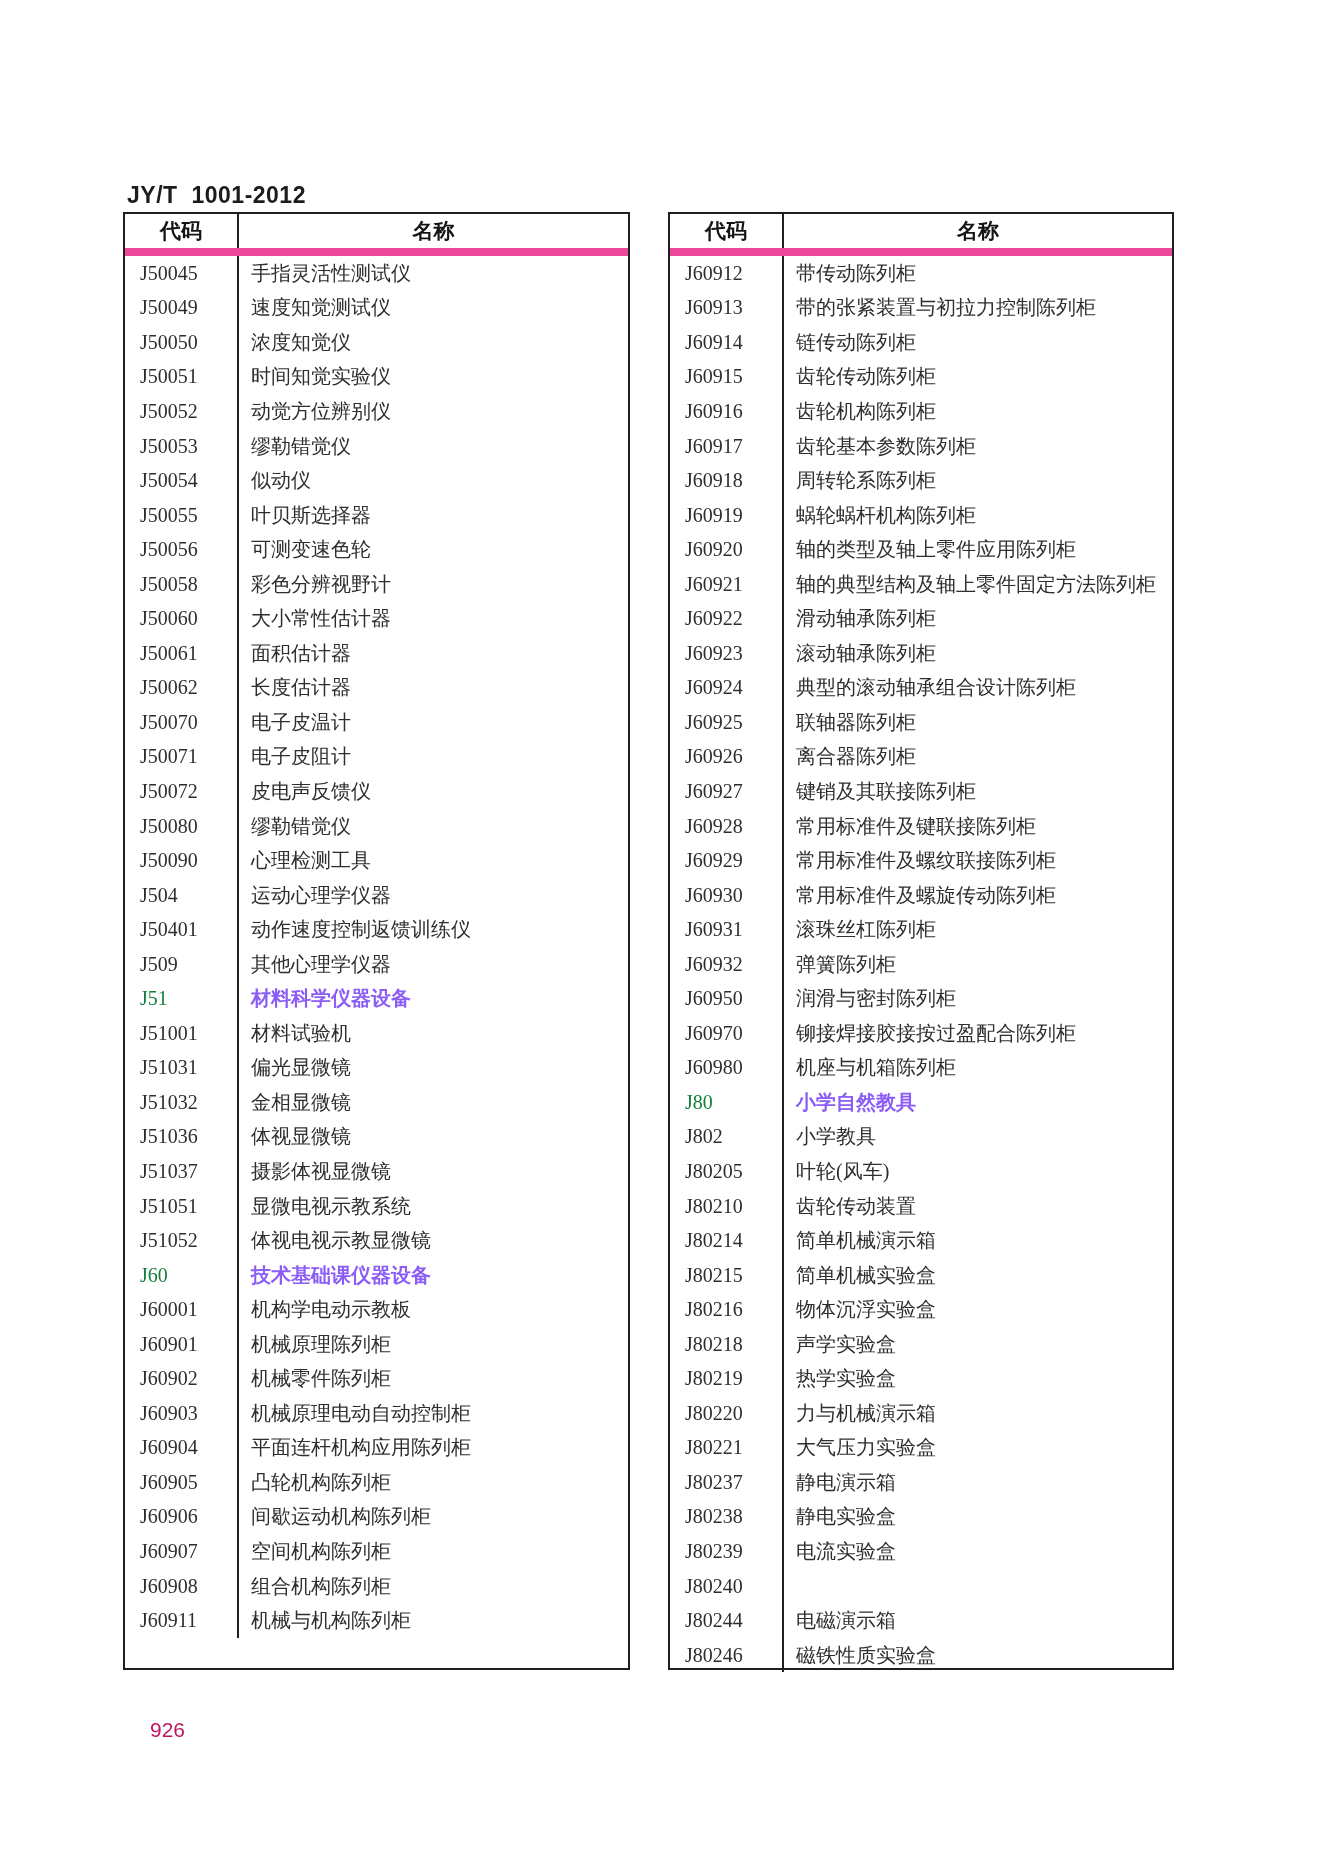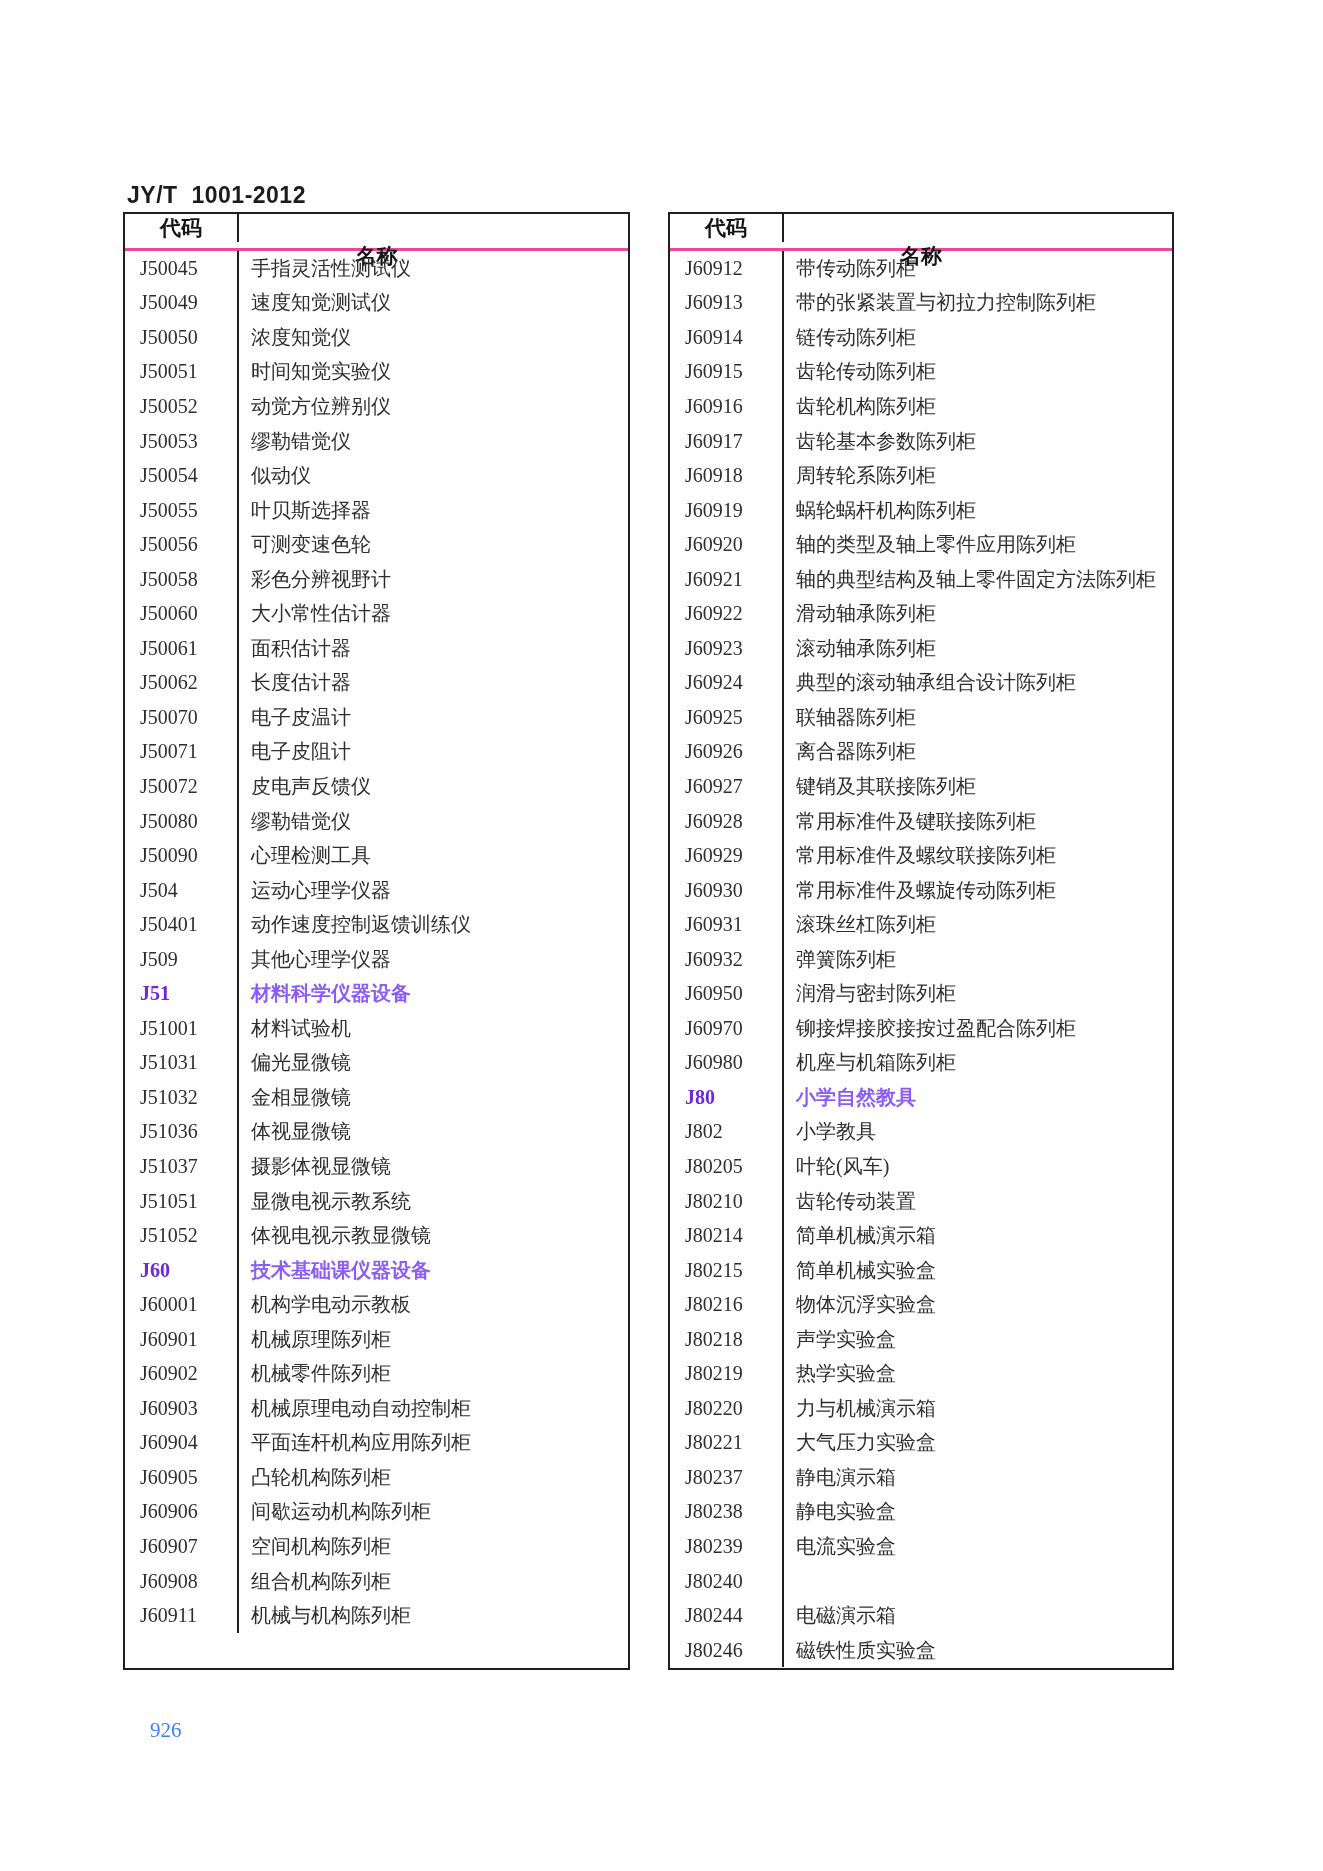--- a/index.html
+++ b/index.html
@@ -33,22 +33,21 @@
     height: 1458px;
     border: 2px solid #1f1f1f;
     box-sizing: border-box;
     background: #ffffff;
   }
   .code-table.left  { left: 123px; width: 507px; }
   .code-table.right { left: 668px; width: 506px; }
   .thead {
     display: flex;
     height: 34px;
-    border-bottom: 3px solid #ec4899;
-    flex-direction: column;
+    border-bottom: 8px solid #ec4899;
   }
   .th {
     display: flex;
     align-items: center;
     justify-content: center;
     font-family: "Liberation Sans", sans-serif;
     font-weight: 700;
     font-size: 21px;
     color: #151515;
   }
@@ -77,35 +76,35 @@
     box-sizing: border-box;
     padding-left: 15px;
     font-family: "Liberation Serif", serif;
   }
   .cell.name {
     flex: 1;
     padding-left: 12px;
     font-family: "Liberation Serif", serif;
   }
   .row.section .cell.code {
-    font-weight: 700;
-    color: #6d28d9;
+    font-weight: 400;
+    color: #15803d;
   }
   .row.section .cell.name {
     font-weight: 700;
     font-family: "Liberation Sans", sans-serif;
     color: #8b5cf6;
   }
   .page-number {
     position: absolute;
     left: 150px;
     top: 1718px;
     font-size: 21px;
-    font-family: Liberation Serif, serif;
-    color: #3b82f6;
+    font-family: Liberation Sans, sans-serif;
+    color: #be185d;
   }
 </style>
 </head>
 <body>
 
 <div class="doc-code">JY/T 1001-2012</div>
 
 <section class="code-table left">
   <div class="thead">
     <div class="th code">代码</div>

